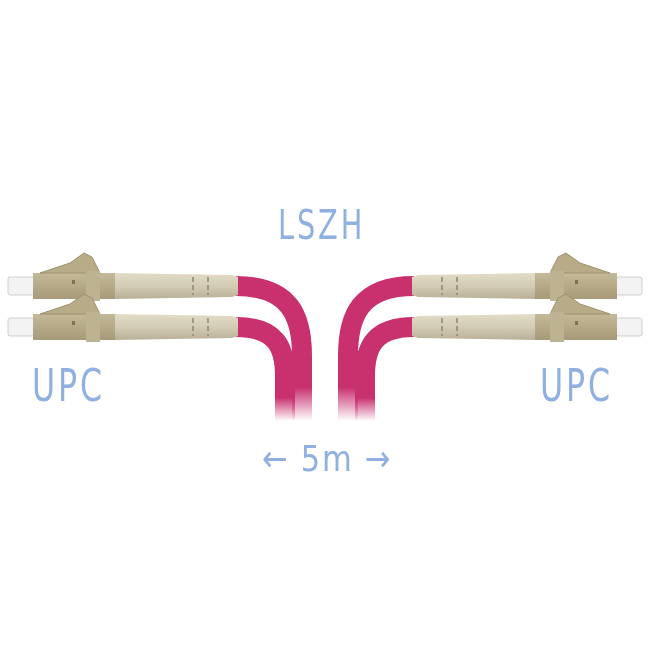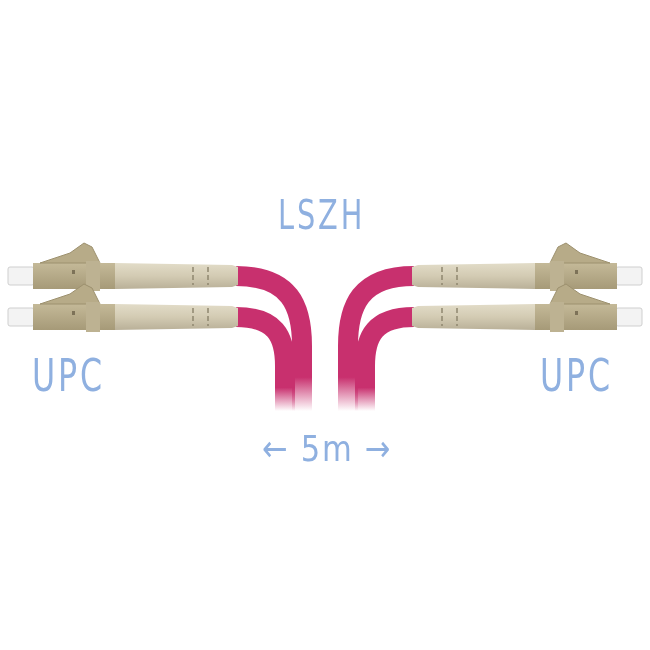--- a/index.html
+++ b/index.html
@@ -1,17 +1,17 @@
 <!DOCTYPE html>
 <html><head>
 <meta charset="utf-8">
 <style>
   html,body{margin:0;padding:0;background:#fff;}
   body{width:650px;height:650px;position:relative;overflow:hidden;font-family:"DejaVu Sans Condensed","DejaVu Sans",sans-serif;}
-  .scene{position:absolute;left:0;top:6px;width:650px;height:462px;}
+  .scene{position:absolute;left:0;top:16px;width:650px;height:462px;}
   .label{position:absolute;color:#8fb0e0;font-family:"DejaVu Sans",sans-serif;letter-spacing:4px;transform:scaleX(0.72);transform-origin:left top;white-space:nowrap;}
   .lbl-lszh{left:278px;top:186px;font-size:40px;}
   .lbl-upc-left{left:32px;top:344px;font-size:44px;}
   .lbl-upc-right{left:540px;top:344px;font-size:44px;}
   .lbl-length{left:262px;top:422px;font-size:36px;letter-spacing:2px;transform:scaleX(0.85);}
   svg{position:absolute;left:0;top:0;}
 </style>
 </head>
 <body>
 

